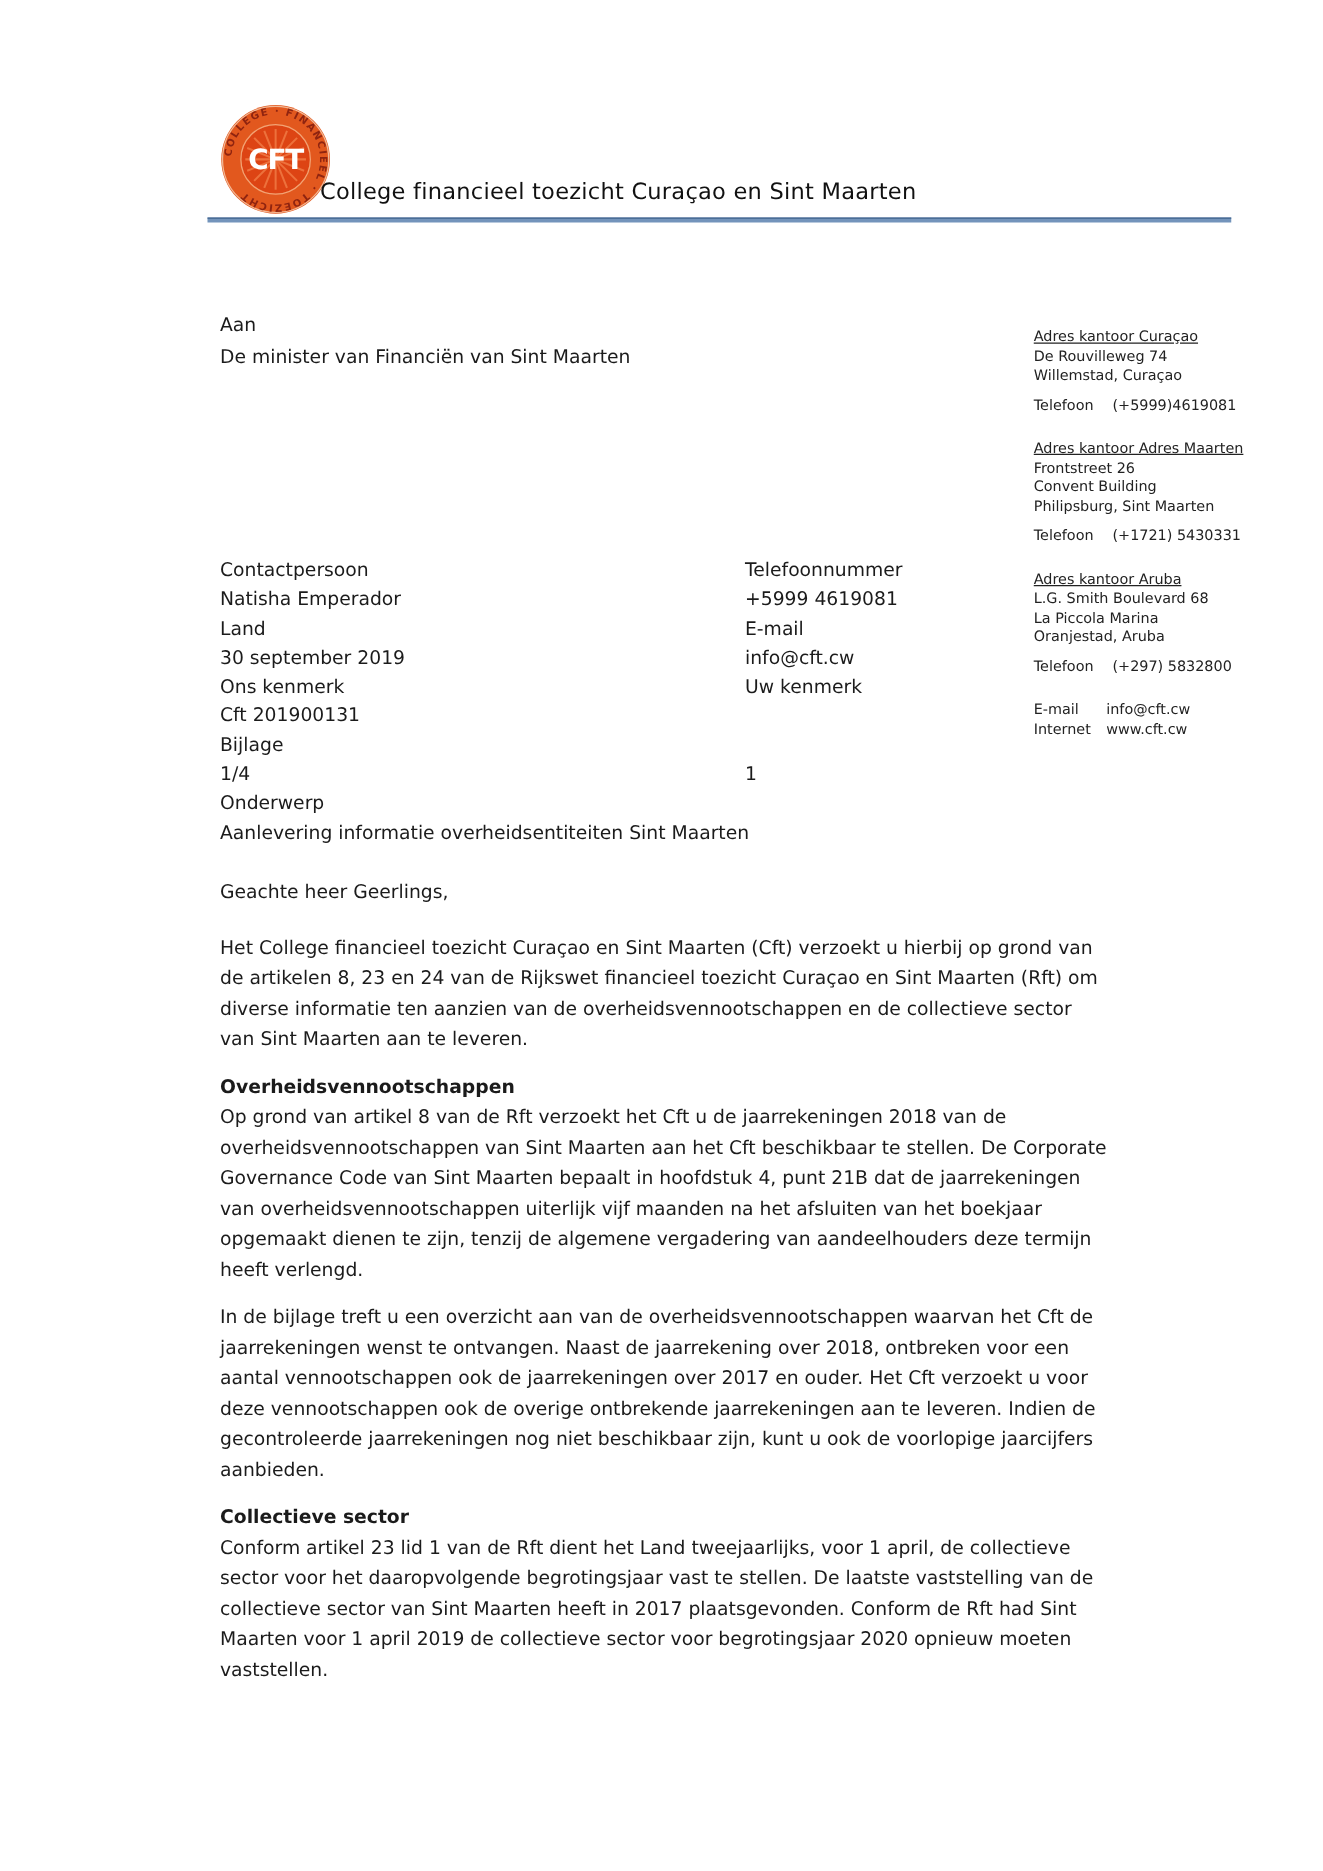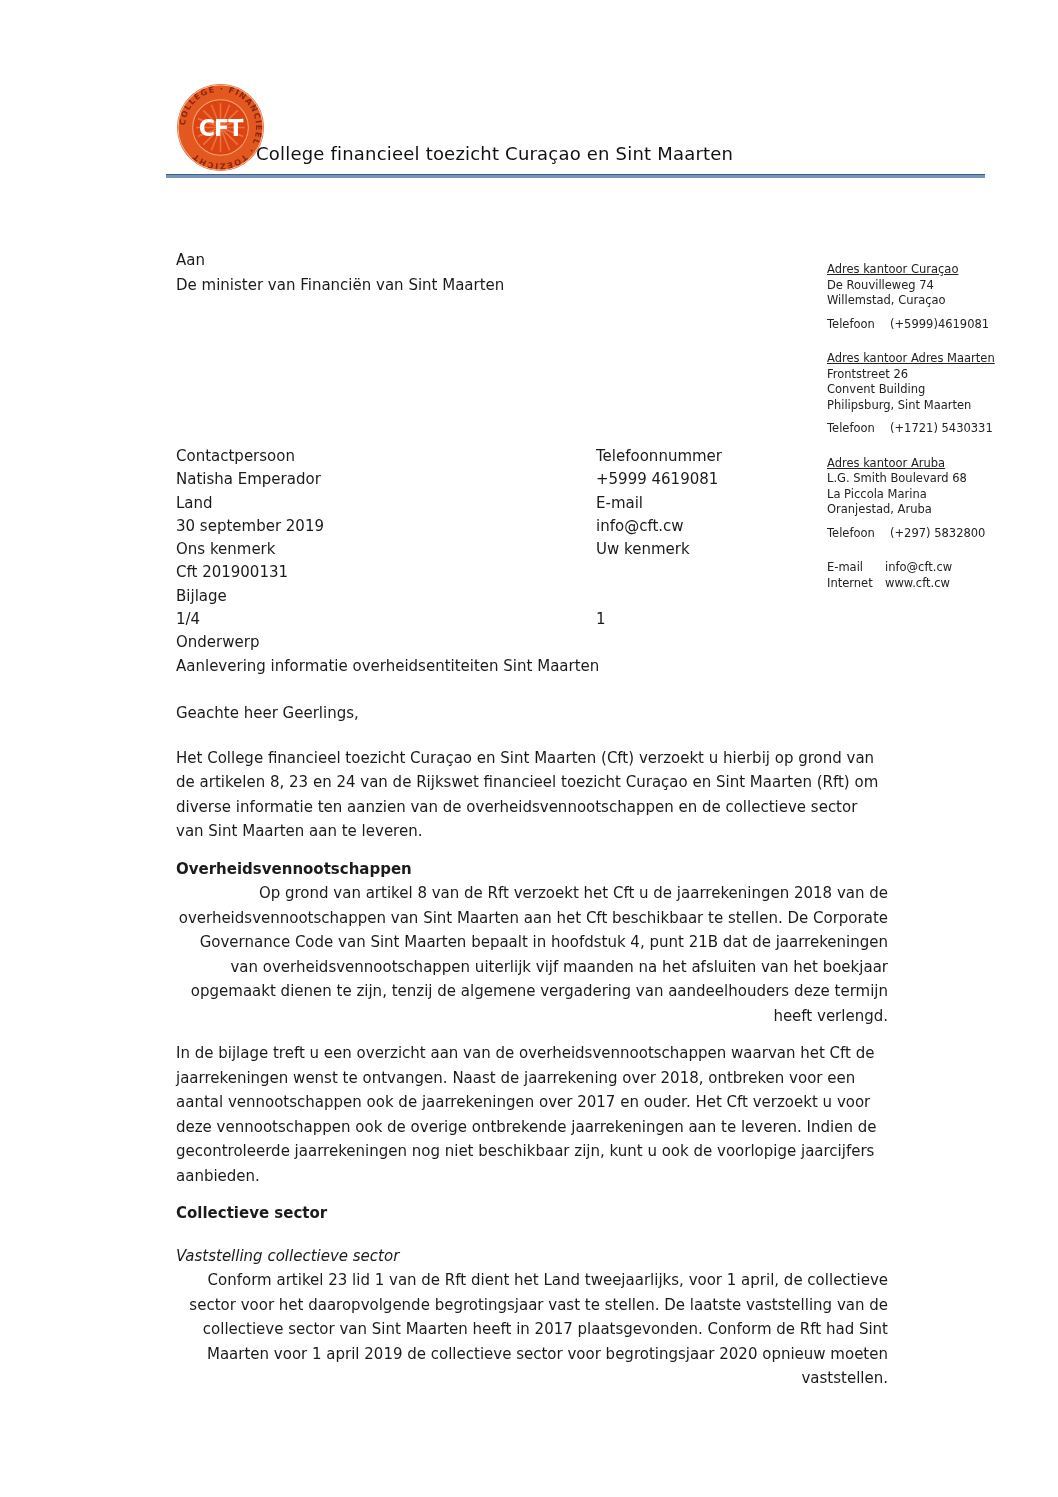--- a/index.html
+++ b/index.html
@@ -58,21 +58,21 @@
   
   .letter-body {
     position: absolute; left: 176px; top: 701px; width: 712px;
     font-size: 15px; line-height: 24.5px;
   }
   .salutation { margin: 0 0 20px 0; }
   .para { margin: 0 0 13px 0; }
   .section-heading { font-weight: bold; margin: 8px 0 0 0; }
   .section-heading.second { margin: 0; }
   .subheading { font-style: italic; margin: 18px 0 0 0; }
-  .para.tight { margin-top: 0; text-align: right; }
+  .para.tight { margin-top: 0; }
 </style>
 </head>
 <body>
 
 <div class="page">
 
   <svg class="logo" viewBox="0 0 88 88" xmlns="http://www.w3.org/2000/svg">
     <circle cx="44" cy="44" r="43" fill="#e2581e"></circle>
     <circle cx="44" cy="44" r="42" fill="none" stroke="#f2b896" stroke-width="1"></circle>
     <circle cx="44" cy="44" r="27" fill="#dd4414"></circle>
@@ -192,17 +192,16 @@
     </div>
   </div>
 
   <div class="letter-body">
     <div class="salutation">Geachte heer Geerlings,</div>
     <p class="para">Het College financieel toezicht Curaçao en Sint Maarten (Cft) verzoekt u hierbij op grond van de artikelen 8, 23 en 24 van de Rijkswet financieel toezicht Curaçao en Sint Maarten (Rft) om diverse informatie ten aanzien van de overheidsvennootschappen en de collectieve sector van Sint Maarten aan te leveren.</p>
     <div class="section-heading">Overheidsvennootschappen</div>
     <p class="para tight">Op grond van artikel 8 van de Rft verzoekt het Cft u de jaarrekeningen 2018 van de overheidsvennootschappen van Sint Maarten aan het Cft beschikbaar te stellen. De Corporate Governance Code van Sint Maarten bepaalt in hoofdstuk 4, punt 21B dat de jaarrekeningen van overheidsvennootschappen uiterlijk vijf maanden na het afsluiten van het boekjaar opgemaakt dienen te zijn, tenzij de algemene vergadering van aandeelhouders deze termijn heeft verlengd.</p>
     <p class="para">In de bijlage treft u een overzicht aan van de overheidsvennootschappen waarvan het Cft de jaarrekeningen wenst te ontvangen. Naast de jaarrekening over 2018, ontbreken voor een aantal vennootschappen ook de jaarrekeningen over 2017 en ouder. Het Cft verzoekt u voor deze vennootschappen ook de overige ontbrekende jaarrekeningen aan te leveren. Indien de gecontroleerde jaarrekeningen nog niet beschikbaar zijn, kunt u ook de voorlopige jaarcijfers aanbieden.</p>
     <div class="section-heading second">Collectieve sector</div>
-    <div class="subheading">Vaststelling collectieve sector</div>
     <p class="para tight">Conform artikel 23 lid 1 van de Rft dient het Land tweejaarlijks, voor 1 april, de collectieve sector voor het daaropvolgende begrotingsjaar vast te stellen. De laatste vaststelling van de collectieve sector van Sint Maarten heeft in 2017 plaatsgevonden. Conform de Rft had Sint Maarten voor 1 april 2019 de collectieve sector voor begrotingsjaar 2020 opnieuw moeten vaststellen.</p>
   </div>
 
 </div>
 
 </body></html>

